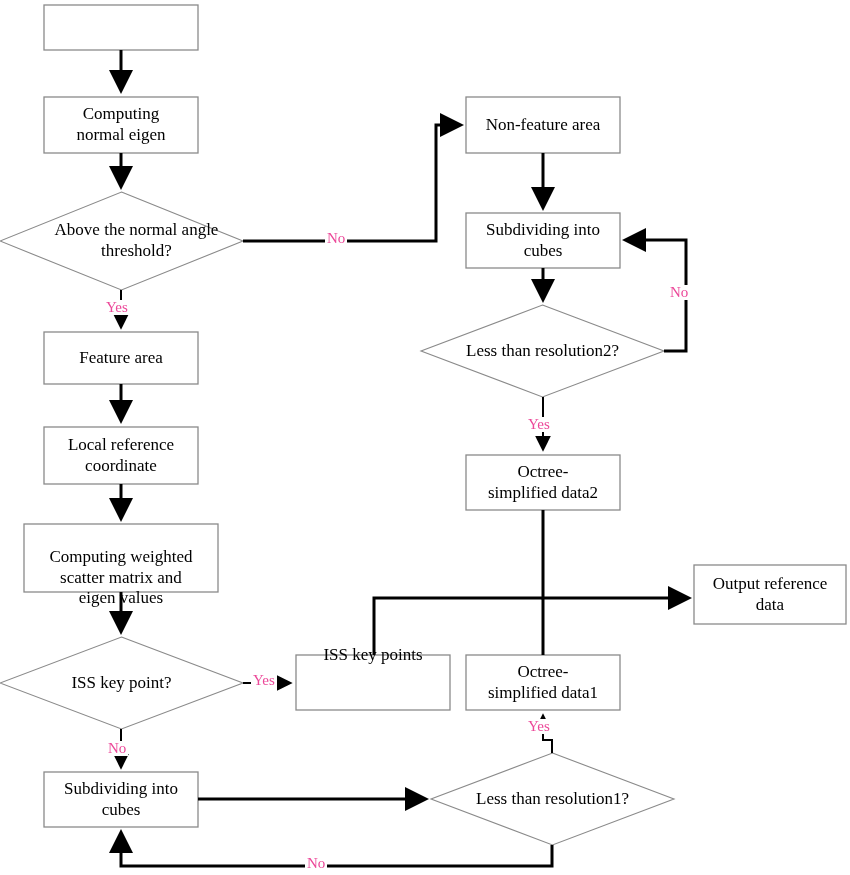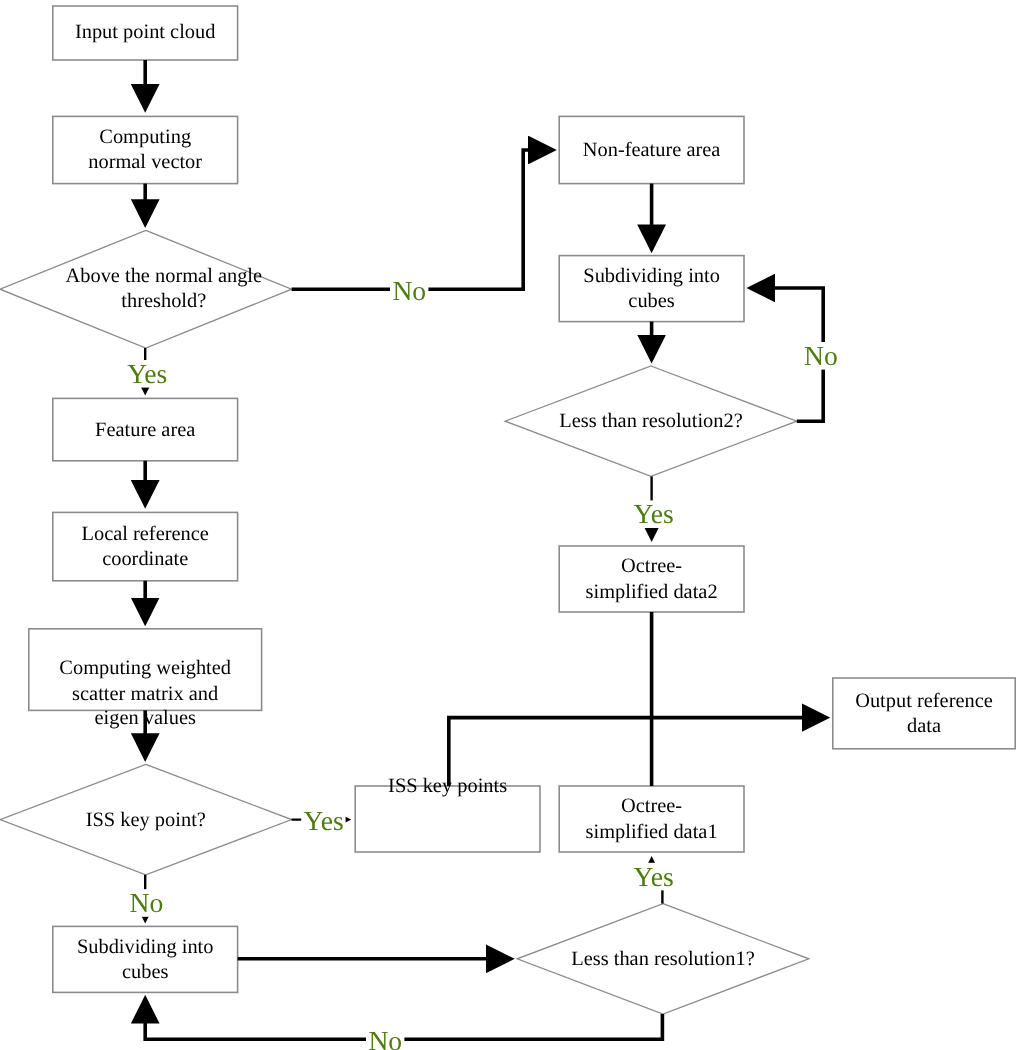--- a/index.html
+++ b/index.html
@@ -31,22 +31,22 @@
     font-family: "Liberation Serif", "DejaVu Serif", serif;
     font-size: 17px;
     color: #000000;
     line-height: 1.22;
     white-space: pre-line;
     pointer-events: none;
   }
   .edge-label {
     position: absolute;
     font-family: "Liberation Serif", "DejaVu Serif", serif;
-    font-size: 23px;
-    color: #4d7c0f;
+    font-size: 15px;
+    color: #ec4899;
     background: #ffffff;
     padding: 0 2px;
     line-height: 1;
     text-align: center;
     white-space: nowrap;
   }
 </style>
 </head>
 <body>
 
@@ -114,24 +114,23 @@
       <path d="M 543 397 L 543 449" marker-end="url(#arrow)" stroke-width="2"></path>
 
       <path d="M 543 510 L 543 598 L 688 598" marker-end="url(#arrow)"></path>
 
       <path d="M 543 655 L 543 598"></path>
 
       <path d="M 374 655 L 374 598 L 543 598"></path>
     </g>
   </svg>
 
-  <div class="node-label" style="left:44px;  top:5px;   width:154px; height:45px;">Input point cloud</div>
 
   <div class="node-label" style="left:44px;  top:97px;  width:154px; height:56px;">Computing
-normal vector</div>
+normal eigen</div>
 
   <div class="node-label" style="left:0px;   top:192px; width:243px; height:98px;margin-left:15px;">Above the normal angle
 threshold?</div>
 
   <div class="node-label" style="left:44px;  top:332px; width:154px; height:52px;">Feature area</div>
 
   <div class="node-label" style="left:44px;  top:427px; width:154px; height:57px;">Local reference
 coordinate</div>
 
   <div class="node-label" style="left:24px;  top:544px; width:194px; height:68px;">Computing weighted

